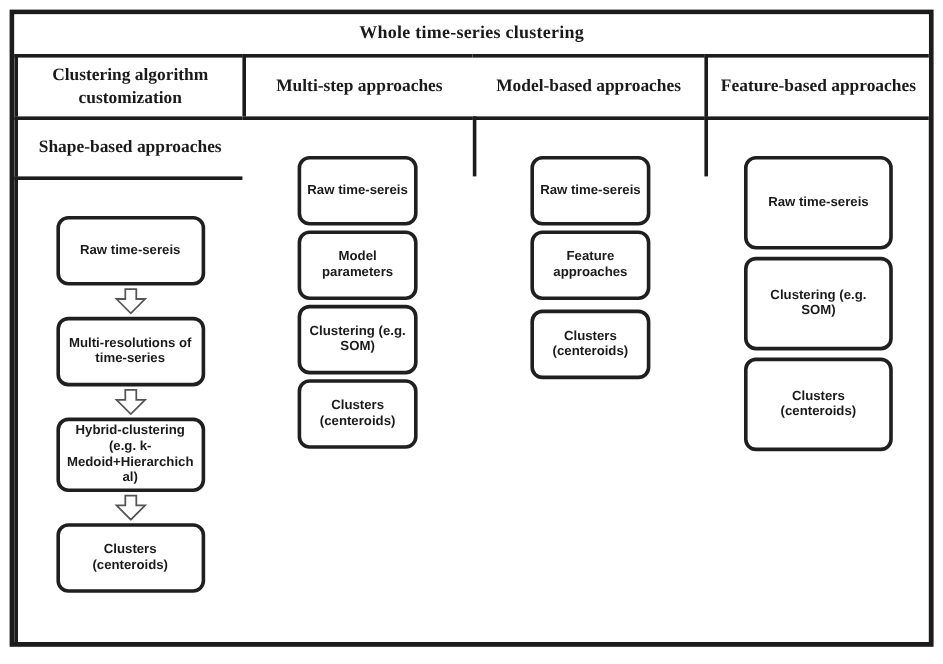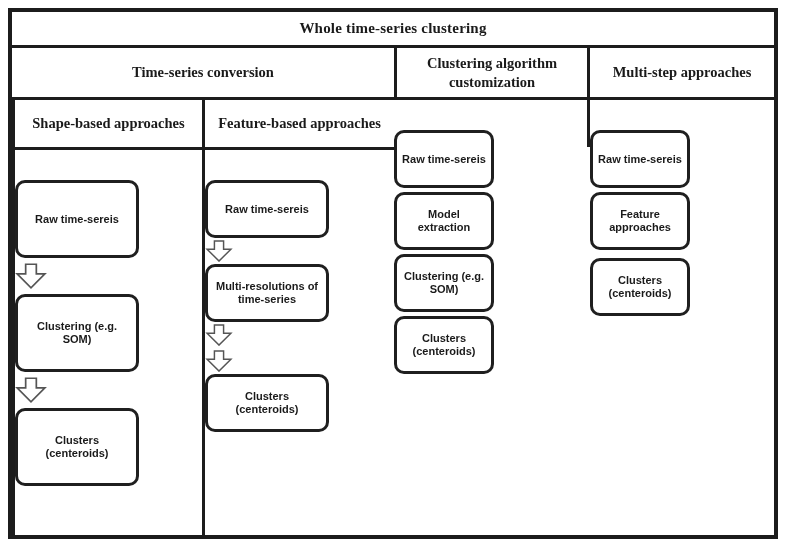--- a/index.html
+++ b/index.html
@@ -19,21 +19,21 @@
   .cell {
     box-sizing:border-box; display:flex; align-items:center; justify-content:center;
     text-align:center; font-weight:bold; background:#ffffff;
   }
   .bt { border-top:3px solid #1c1c1c; }
   .bl { border-left:3px solid #1c1c1c; }
   .title-cell { grid-column:1 / 5; font-size:15px; letter-spacing:0.2px; }
   .cat-a { grid-column:1 / 3; }
   .hdr { font-size:14.5px; line-height:1.25; padding:2px 10px; }
   .flow {
-    box-sizing:border-box; display:flex; flex-direction:column; 
+    box-sizing:border-box; display:flex; flex-direction:column; align-items:center;
     padding-top:30px;
   }
   .step {
     box-sizing:border-box; border:3px solid #1f1f1f; border-radius:10px;
     background:#ffffff; display:flex; align-items:center; justify-content:center;
     text-align:center; font-family:"Liberation Sans", sans-serif; font-weight:bold;
     font-size:11px; line-height:1.18; padding:2px 5px;
     overflow-wrap:break-word; word-break:break-word;
   }
   .w-sm { width:100px; min-height:58px; }
@@ -42,33 +42,33 @@
   .arrow { display:block; margin:2px 0; }
   .arrow-lg { margin:3px 0; }
 </style>
 </head>
 <body>
 
 <div class="frame">
 
   <div class="cell title-cell">Whole time-series clustering</div>
 
-  <div class="cell hdr bt cat-a">Time-series conversion</div>
   <div class="cell hdr bt bl">Clustering algorithm customization</div>
   <div class="cell hdr bt bl">Multi-step approaches</div>
 
+  <div class="cell hdr bt">Model-based approaches</div>
+  <div class="cell hdr bt bl">Feature-based approaches</div>
   <div class="cell hdr bt bl">Shape-based approaches</div>
-  <div class="cell hdr bt bl">Feature-based approaches</div>
 
   <div class="flow bt">
     <div class="step w-sm">Raw time-sereis</div>
     <svg class="arrow" width="28" height="22" viewBox="0 0 30 24">
       <path d="M10,1 H20 V10 H28 L15,23 L2,10 H10 Z" fill="#ffffff" stroke="#555555" stroke-width="1.6"></path>
     </svg>
-    <div class="step w-sm">Model extraction</div>
+    <div class="step w-sm">Model parameters</div>
     <svg class="arrow" width="28" height="22" viewBox="0 0 30 24">
       <path d="M10,1 H20 V10 H28 L15,23 L2,10 H10 Z" fill="#ffffff" stroke="#555555" stroke-width="1.6"></path>
     </svg>
     <div class="step w-sm">Clustering (e.g. SOM)</div>
     <svg class="arrow" width="28" height="22" viewBox="0 0 30 24">
       <path d="M10,1 H20 V10 H28 L15,23 L2,10 H10 Z" fill="#ffffff" stroke="#555555" stroke-width="1.6"></path>
     </svg>
     <div class="step w-sm">Clusters (centeroids)</div>
   </div>
 
@@ -101,19 +101,20 @@
 
   <div class="flow bt bl">
     <div class="step w-lg">Raw time-sereis</div>
     <svg class="arrow" width="28" height="22" viewBox="0 0 30 24">
       <path d="M10,1 H20 V10 H28 L15,23 L2,10 H10 Z" fill="#ffffff" stroke="#555555" stroke-width="1.6"></path>
     </svg>
     <div class="step w-lg">Multi-resolutions of time-series</div>
     <svg class="arrow" width="28" height="22" viewBox="0 0 30 24">
       <path d="M10,1 H20 V10 H28 L15,23 L2,10 H10 Z" fill="#ffffff" stroke="#555555" stroke-width="1.6"></path>
     </svg>
+    <div class="step w-lg">Hybrid-clustering (e.g. k-Medoid+Hierarchichal)</div>
     <svg class="arrow" width="28" height="22" viewBox="0 0 30 24">
       <path d="M10,1 H20 V10 H28 L15,23 L2,10 H10 Z" fill="#ffffff" stroke="#555555" stroke-width="1.6"></path>
     </svg>
     <div class="step w-lg">Clusters (centeroids)</div>
   </div>
 
 </div>
 
 </body></html>

